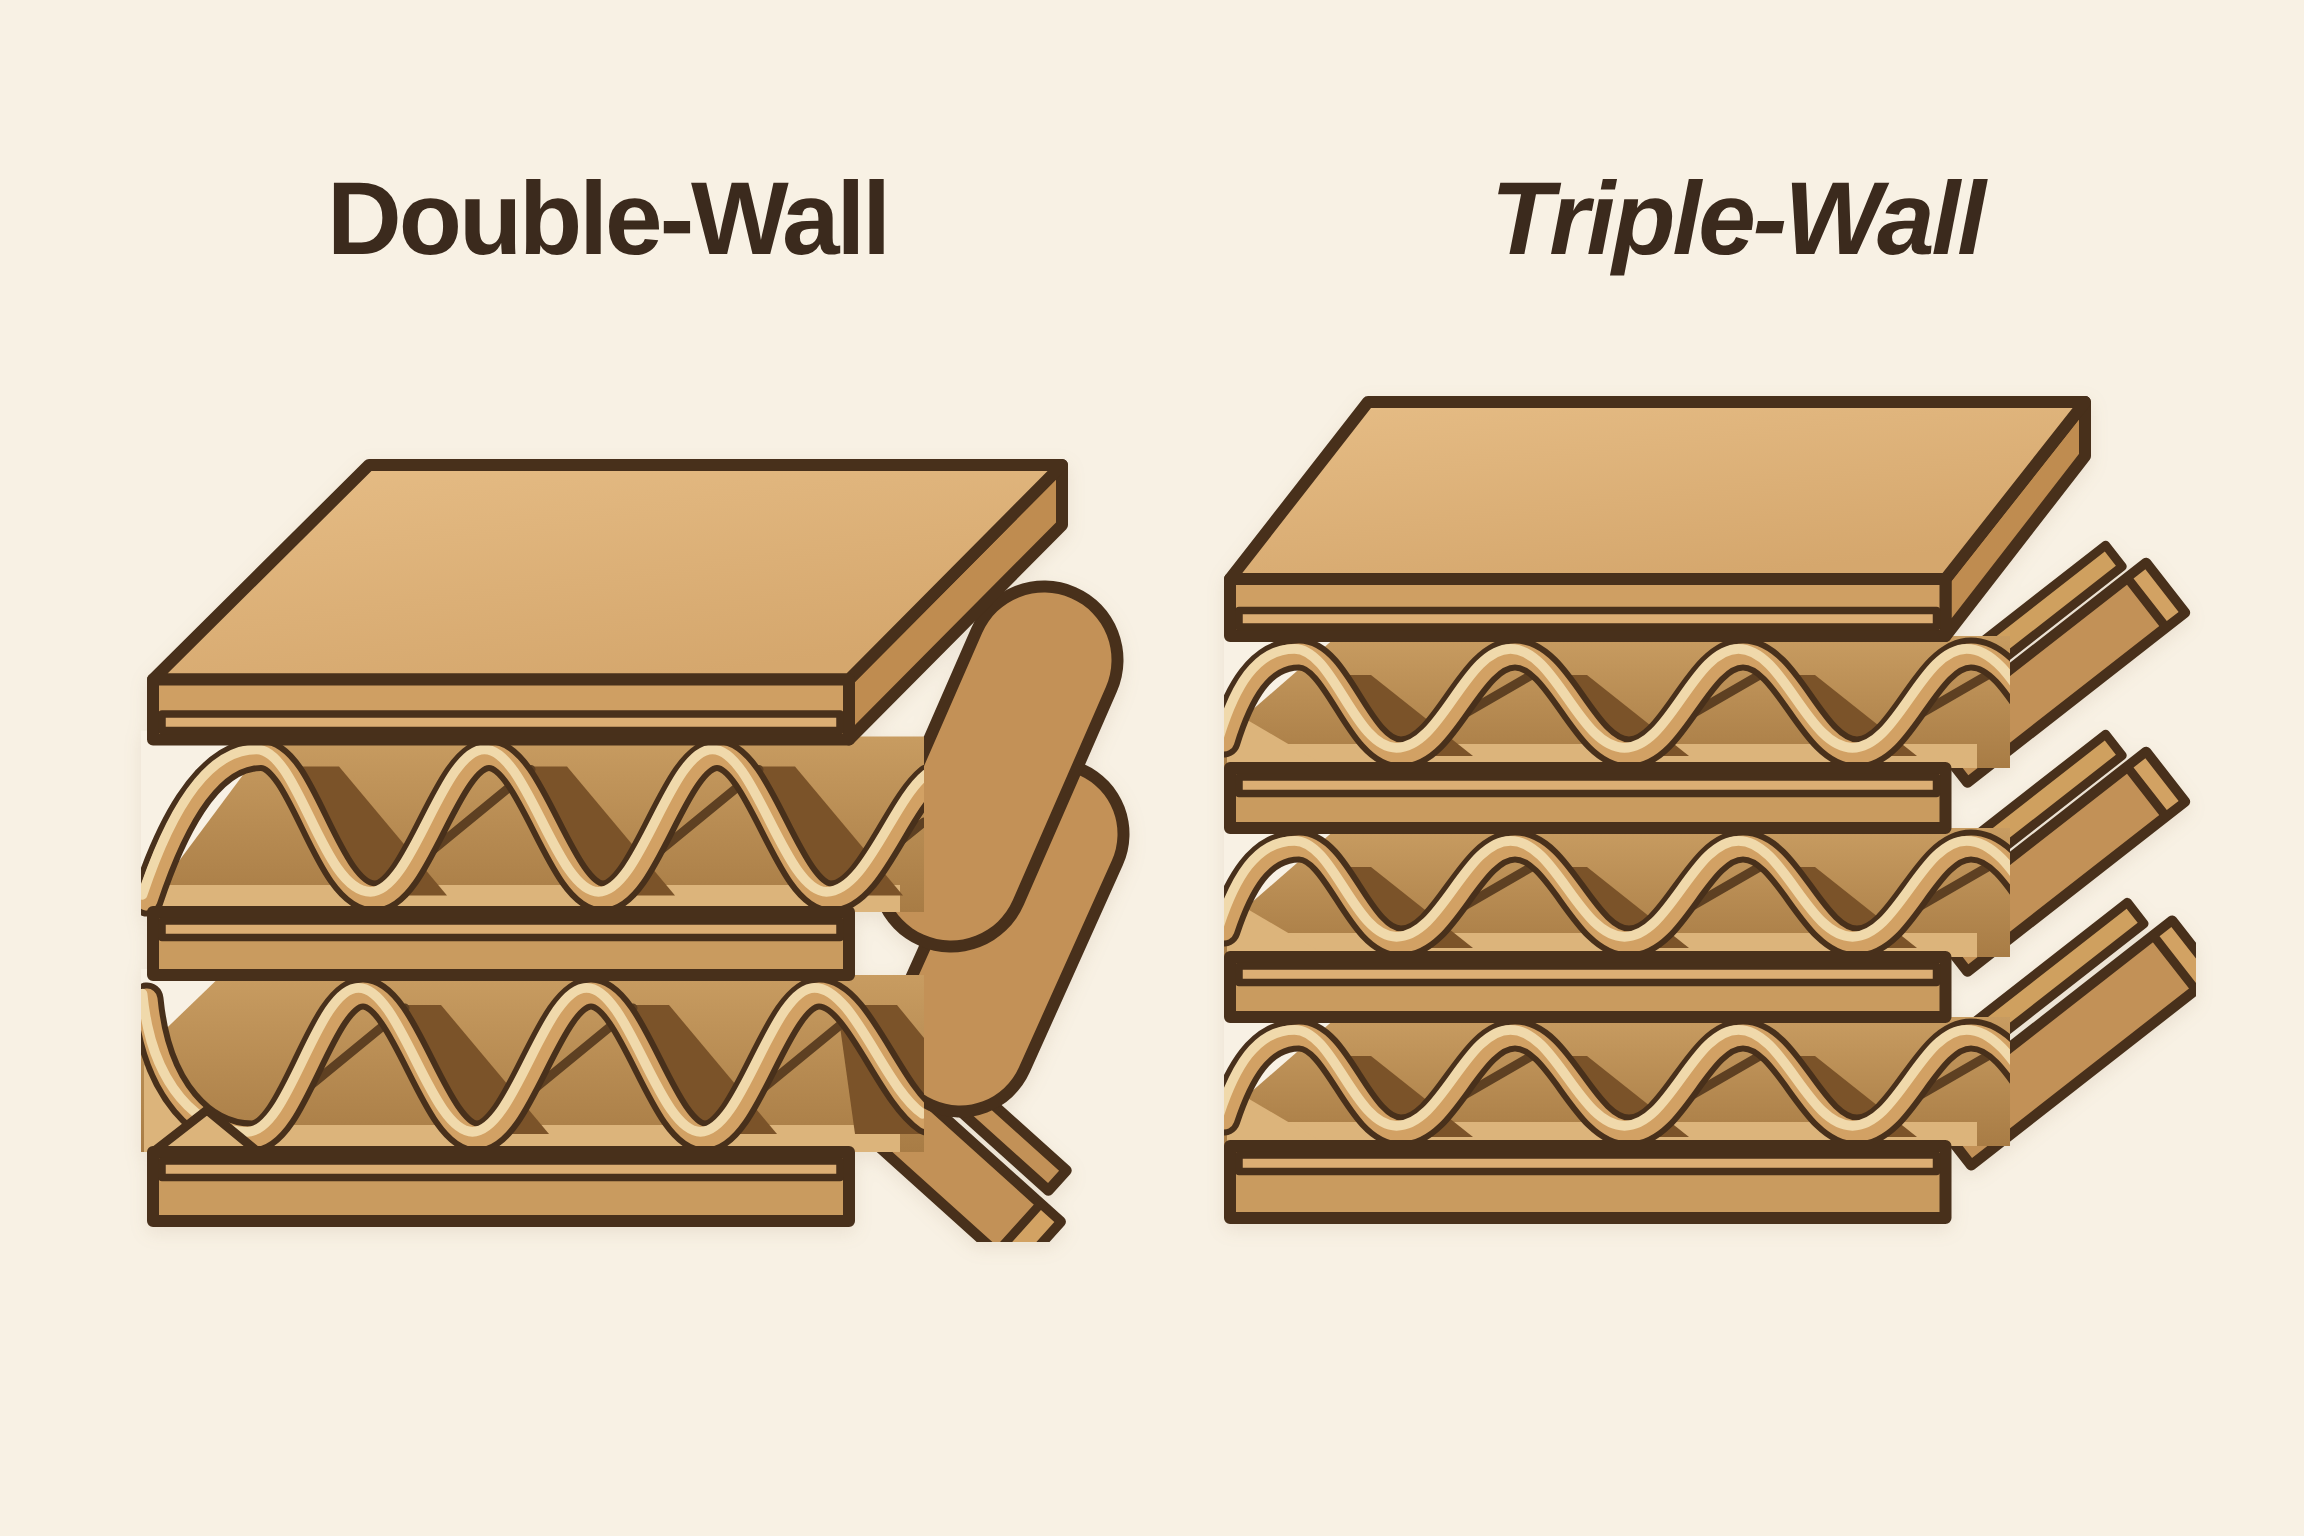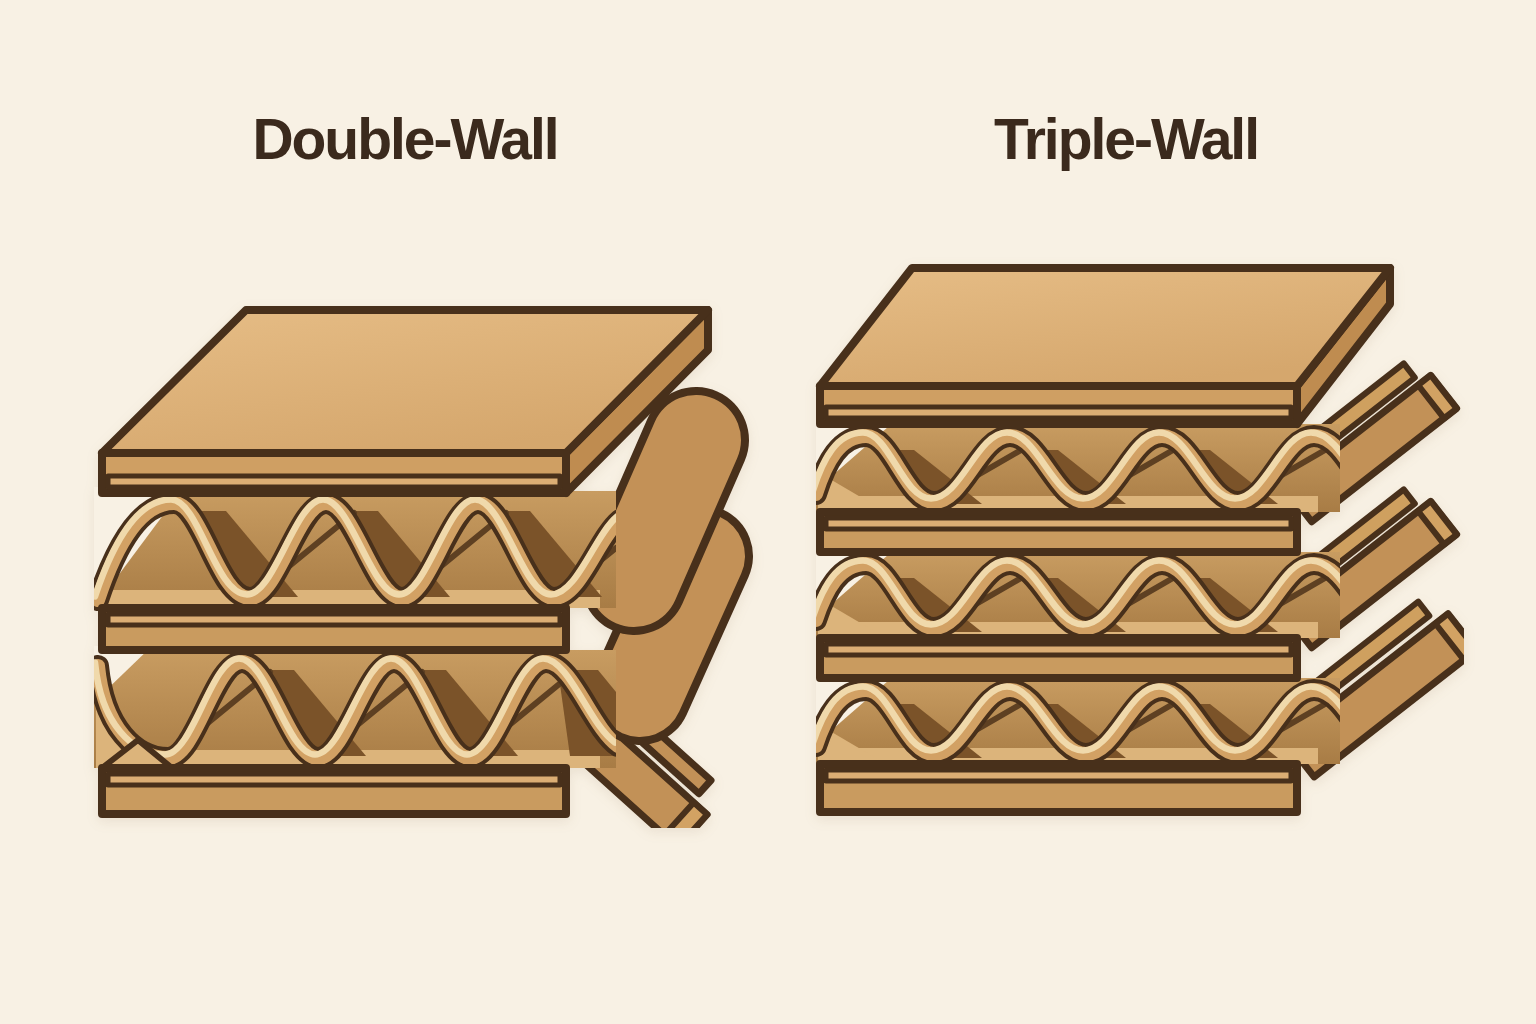--- a/index.html
+++ b/index.html
@@ -4,25 +4,25 @@
 <style>
   html,body{margin:0;padding:0;}
   body{
     width:1536px;height:1024px;overflow:hidden;position:relative;
     background:var(--c-bg,#f8f1e4);
     font-family:"Liberation Sans", sans-serif;
   }
   .stage{position:absolute;inset:0;}
   .panel-title{
     position:absolute;top:106px;text-align:center;
-    font-size:57px;font-weight:700;letter-spacing:-2px;
+    font-size:69px;font-weight:700;letter-spacing:-2px;
     color:var(--c-ink,#3b2a1d);
   }
   .panel-title.double{left:50px;width:710px;}
-  .panel-title.triple{left:776px;width:700px;}
+  .panel-title.triple{left:808px;width:700px;font-style:italic;}
   svg.figure{position:absolute;filter:drop-shadow(0 4px 6px rgba(120,90,50,.10));}
   svg.figure .ol{stroke:var(--c-outline,#48301b);stroke-linejoin:round;}
   svg.figure .w8{stroke-width:8;}
   svg.figure .w6{stroke-width:6;}
   svg.figure .w5{stroke-width:5;}
   .wave-dark{fill:none;stroke:var(--c-outline,#48301b);stroke-width:22;stroke-linecap:round;stroke-linejoin:round;}
   .wave-tan{fill:none;stroke:var(--c-wave-tan,#d2a164);stroke-width:14;stroke-linecap:round;stroke-linejoin:round;}
   .wave-cream{fill:none;stroke:var(--c-wave-cream,#f0d9ab);stroke-width:6.5;stroke-linecap:round;stroke-linejoin:round;}
   .f-shadow{fill:var(--c-shadow,#7b5329);}
   .f-light{fill:var(--c-light,#dcb47b);}

